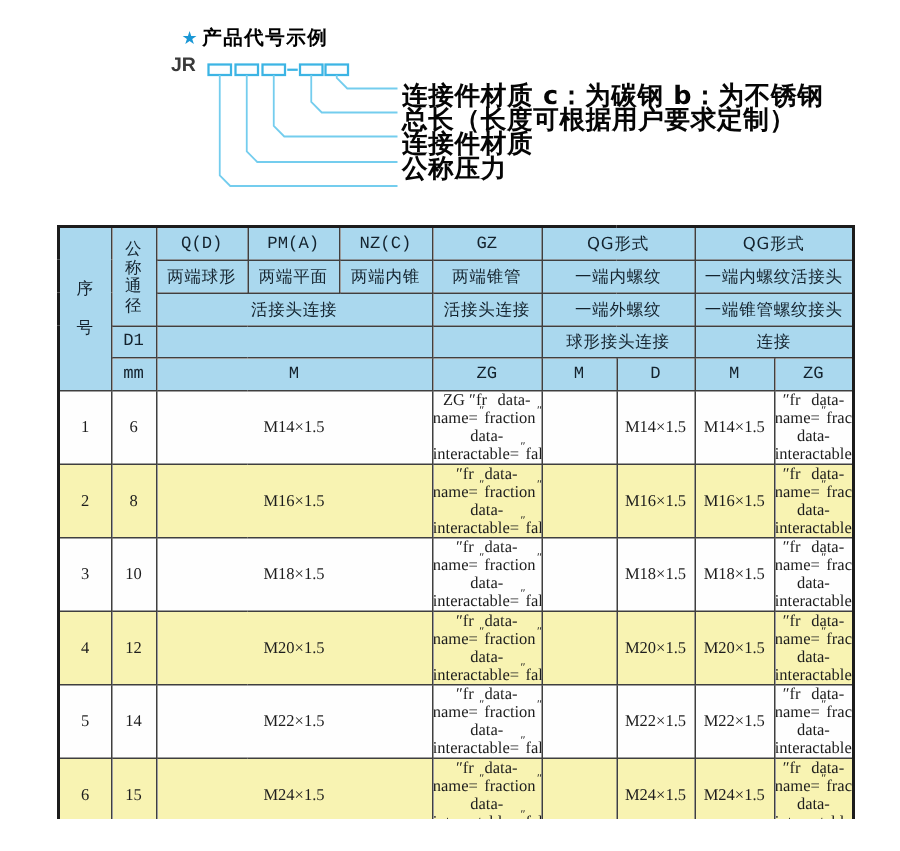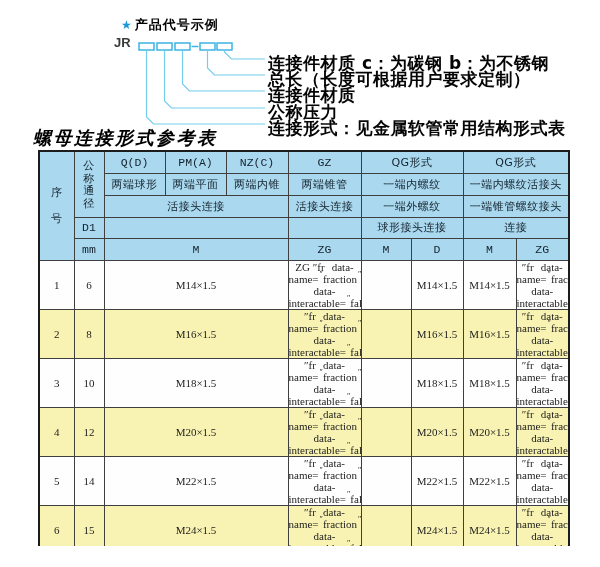--- a/index.html
+++ b/index.html
@@ -61,23 +61,21 @@
 
   <div class="product-title">
     <span class="star">★</span><span>产品代号示例</span>
   </div>
   <div class="jr-prefix">JR</div>
 
   <div class="dlabel" style="top:52px">连接件材质  c：为碳钢  b：为不锈钢</div>
   <div class="dlabel" style="top:68px">总长（长度可根据用户要求定制）</div>
   <div class="dlabel" style="top:84px">连接件材质</div>
   <div class="dlabel" style="top:101px">公称压力</div>
-  <div class="dlabel" style="top:117px">连接形式：见金属软管常用结构形式表</div>
-
-  <div class="table-title">螺母连接形式参考表</div>
+
 
   <table class="ref">
     <colgroup>
       <col style="width:35px">
         <col style="width:30px">
       <col style="width:61px">
         <col style="width:61px">
         <col style="width:62px">
       <col style="width:73px">
       <col style="width:50px">

